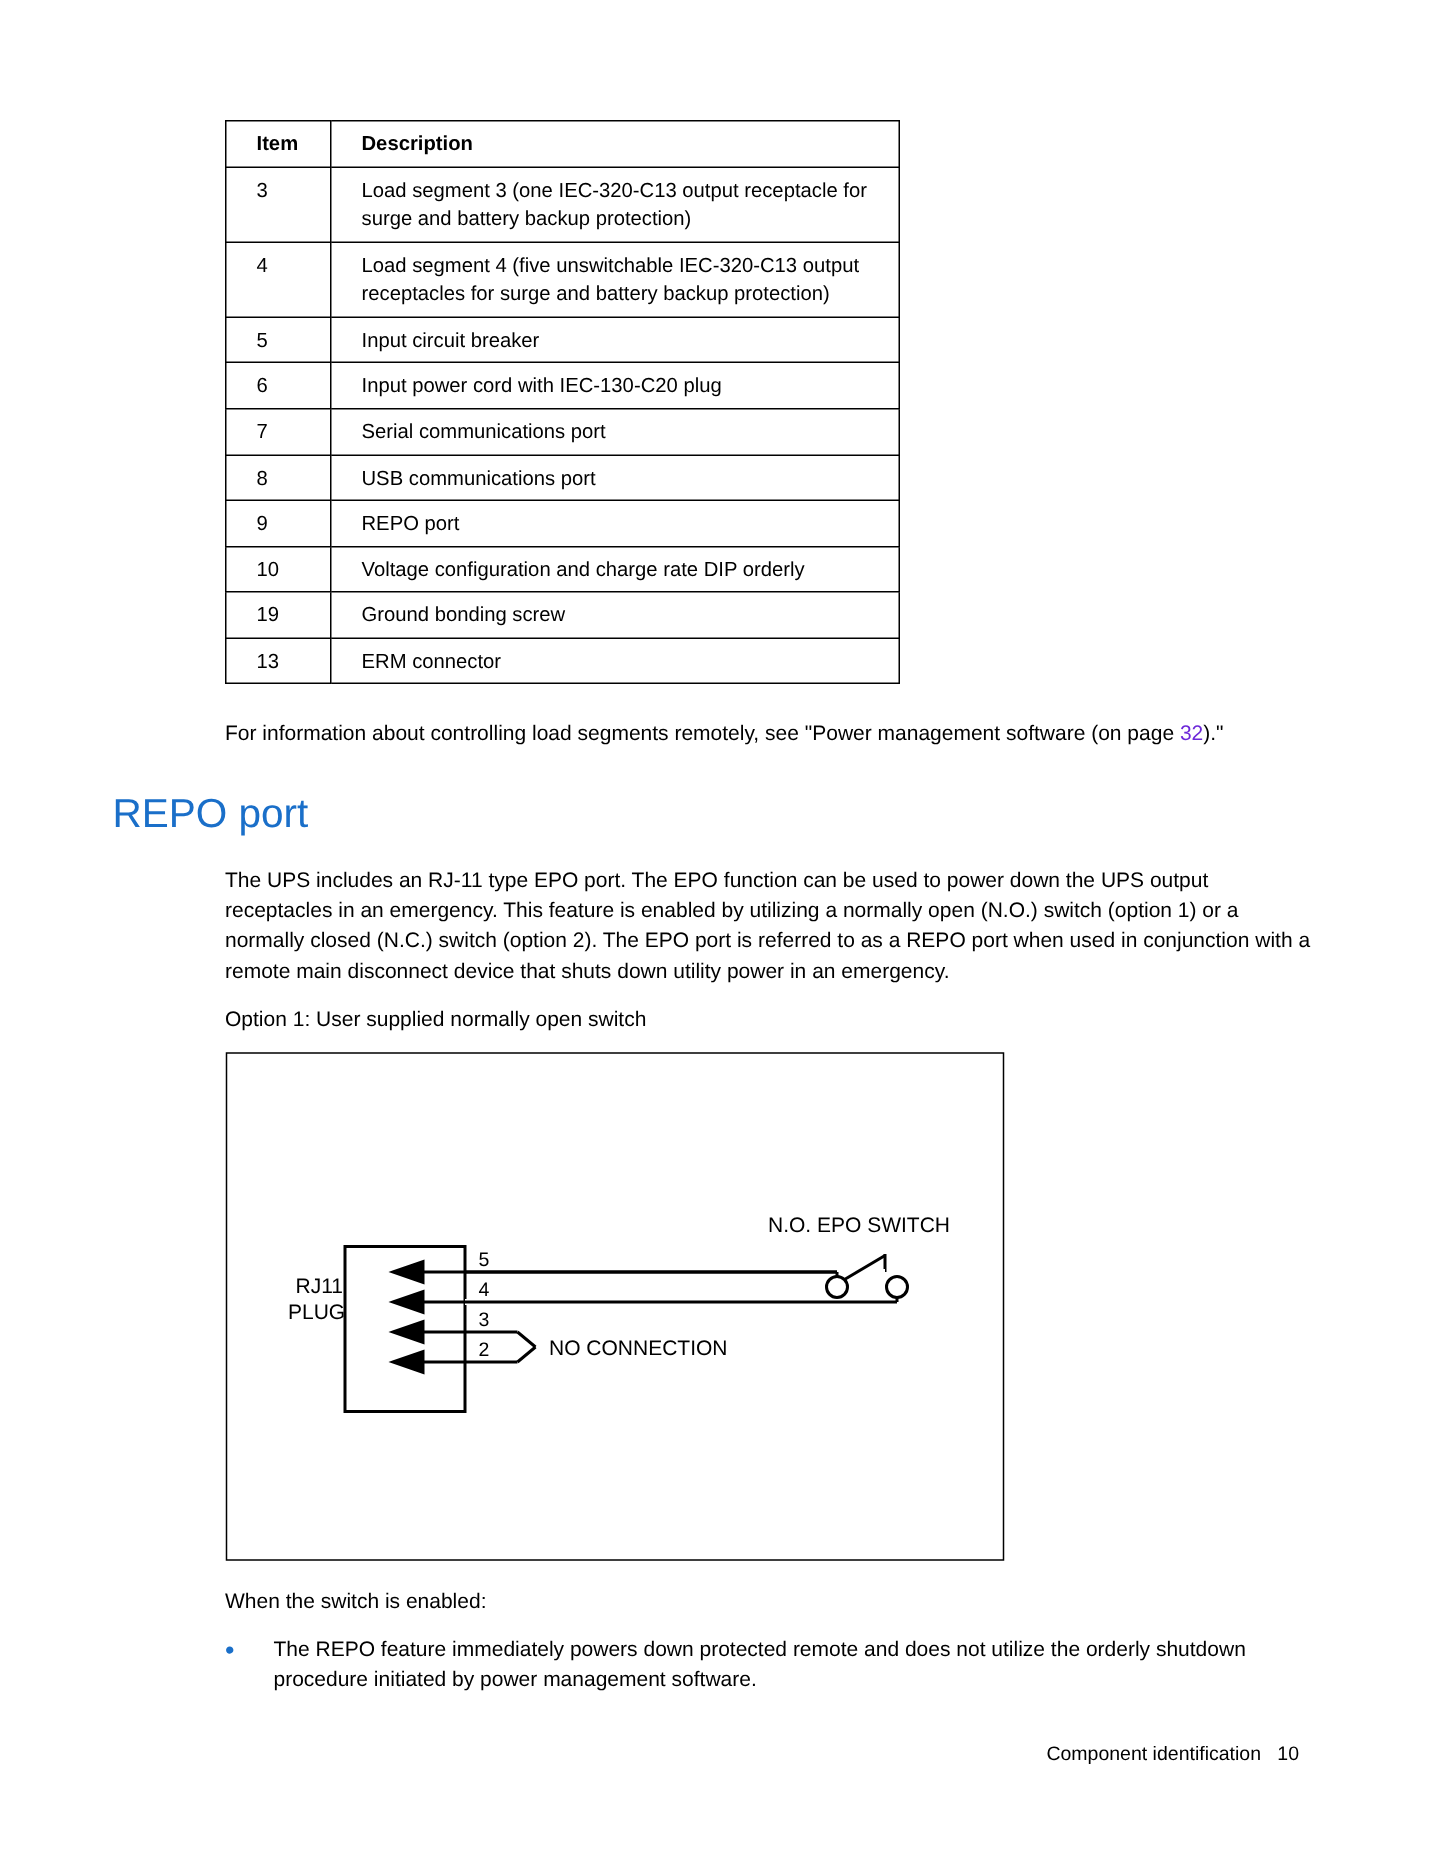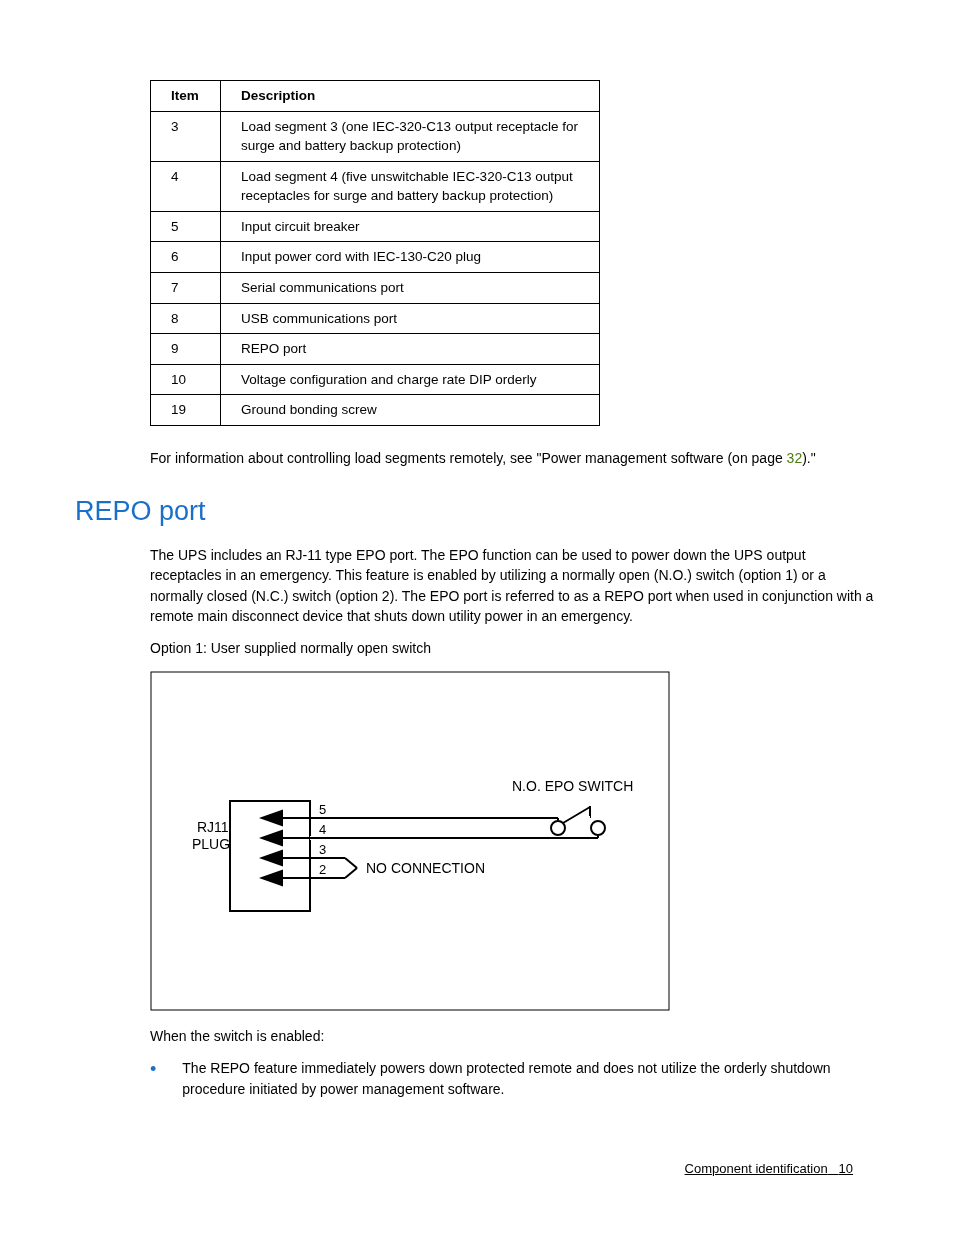--- a/index.html
+++ b/index.html
@@ -26,21 +26,21 @@
     text-align: left;
     vertical-align: top;
     font-size: 13.5px;
   }
   th { font-weight: bold; }
   th.col-item, td.col-item { width: 70px; }
   .para {
     margin-left: 75px;
     margin-bottom: 12px;
   }
-  .link { color: #4d7c0f; }
+  .link { color: #6d28d9; }
   h2.section {
     color: #1a6fc9;
     font-weight: normal;
     font-size: 27px;
     margin: 24px 0 14px 0;
   }
   .diagram-wrap {
     margin-left: 75px;
     margin-bottom: 10px;
   }
@@ -54,23 +54,22 @@
   .bullet-dot {
     color: #1a6fc9;
     font-size: 18px;
     line-height: 1;
     margin-top: 2px;
   }
   .bullet-text { flex: 1; }
   .footer {
     position: absolute;
     bottom: 56px;
-    right: 101px;
+    right: 88px;
     font-size: 13px;
-    text-decoration: underline;
   }
 </style>
 </head>
 <body>
 
 <table>
   <thead>
     <tr>
       <th class="col-item">Item</th>
       <th>Description</th>
@@ -106,20 +105,24 @@
         <td>REPO port</td>
       </tr>
       <tr>
         <td class="col-item">10</td>
         <td>Voltage configuration and charge rate DIP orderly</td>
       </tr>
       <tr>
         <td class="col-item">19</td>
         <td>Ground bonding screw</td>
       </tr>
+      <tr>
+        <td class="col-item">13</td>
+        <td>ERM connector</td>
+      </tr>
     </tbody>
 </table>
 
 <p class="para">
   <span>For information about controlling load segments remotely, see "Power management software (on page </span><span class="link">32</span><span>)."</span>
 </p>
 
 <h2 class="section">REPO port</h2>
 
 <p class="para">The UPS includes an RJ-11 type EPO port. The EPO function can be used to power down the UPS output receptacles in an emergency. This feature is enabled by utilizing a normally open (N.O.) switch (option 1) or a normally closed (N.C.) switch (option 2). The EPO port is referred to as a REPO port when used in conjunction with a remote main disconnect device that shuts down utility power in an emergency.</p>

